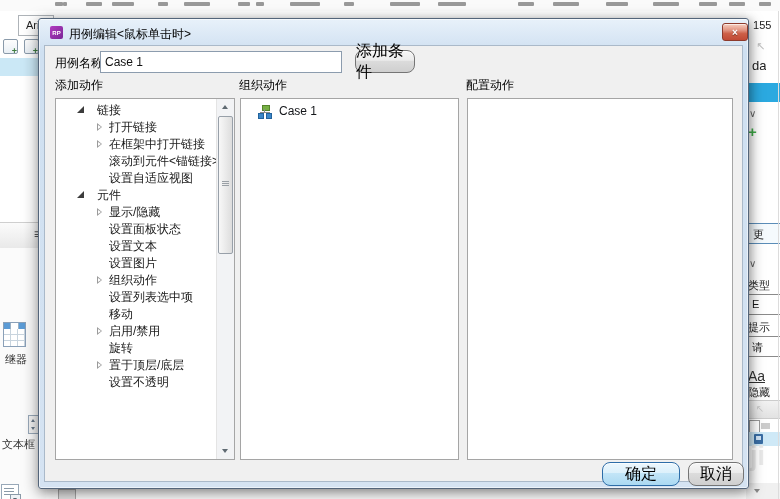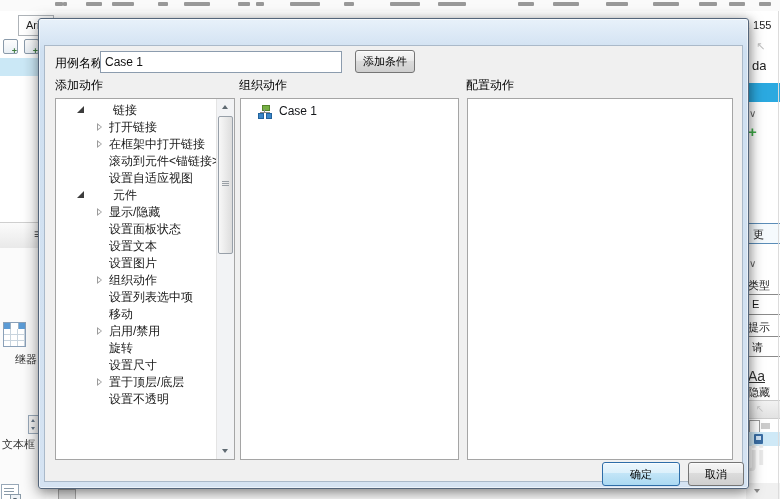--- a/index.html
+++ b/index.html
@@ -85,39 +85,39 @@
   #dlg-close{position:absolute;left:683px;top:4px;width:24px;height:16px;border:1px solid #8d3a2c;border-radius:3px;
              background:linear-gradient(#f6cfc0,#e0917e 40%,#cd5f47 60%,#c14a35);
              box-shadow:inset 0 1px 0 rgba(255,255,255,.6);
              color:#fff;font-size:10px;font-weight:bold;display:flex;align-items:center;justify-content:center;
              text-shadow:0 1px 1px rgba(0,0,0,.4);cursor:pointer;}
   #dlg-content{position:absolute;left:5px;right:5px;top:26px;height:435px;background:#f0f0f0;border:1px solid #aab9c9;}
 
   .dlg-label{position:absolute;font-size:12px;color:#000;white-space:nowrap;}
   #case-name-input{position:absolute;left:55px;top:5px;width:236px;height:18px;border:1px solid #8c9cae;background:#fff;
                    font-size:12px;padding:1px 0 1px 4px;font-family:inherit;color:#111;}
-  .win-btn{position:absolute;border:1px solid #757575;border-radius:3px;font-size:11px;color:#000;
+  .win-btn{position:absolute;border:1px solid #757575;border-radius:8px;font-size:16px;color:#000;
            background:linear-gradient(#f6f6f6,#ebebeb 45%,#dcdcdc 46%,#cfcfcf);
            display:flex;align-items:center;justify-content:center;cursor:pointer;
            box-shadow:inset 0 1px 0 rgba(255,255,255,.7);}
   #add-condition-btn{left:310px;top:4px;width:58px;height:21px;}
   #ok-btn{left:557px;top:416px;width:76px;height:22px;border-color:#2e6da8;
           background:linear-gradient(#ecf7fd,#dcf0fb 45%,#c3e5f7 46%,#abd9f2);}
   #cancel-btn{left:643px;top:416px;width:54px;height:22px;}
 
   .panel{position:absolute;top:52px;height:360px;background:#fff;border:1px solid #a5a5a5;}
   #add-action-panel{left:10px;width:178px;}
   #organize-panel{left:195px;width:217px;}
   #configure-panel{left:422px;width:264px;}
 
   
   #action-tree{position:absolute;left:0;top:0;right:17px;bottom:0;overflow:hidden;padding-top:3px;}
   .tree-row{position:relative;height:17px;font-size:12px;line-height:17px;}
   .tree-row .lbl{position:absolute;top:0;white-space:nowrap;}
-  .tree-row.lvl0 .lbl{left:41px;margin-left:16px;}
+  .tree-row.lvl0 .lbl{left:41px;}
   .tree-row.lvl1 .lbl{left:53px;}
   .glyph{position:absolute;top:3px;width:10px;height:10px;}
   .tree-row.lvl0 .glyph{left:20px;}
   .tree-row.lvl1 .glyph{left:40px;}
   .glyph.expanded::before{content:"";position:absolute;left:1px;top:1px;border-bottom:7px solid #3c3c3c;border-left:7px solid transparent;}
   .glyph.collapsed::before{content:"";position:absolute;left:1px;top:1px;border-top:4px solid transparent;border-bottom:4px solid transparent;border-left:5px solid #9b9b9b;}
   .glyph.collapsed::after{content:"";position:absolute;left:2px;top:3px;border-top:2px solid transparent;border-bottom:2px solid transparent;border-left:3px solid #fff;}
 
   
   #tree-scrollbar{position:absolute;top:0;right:0;width:17px;bottom:0;background:#f2f3f5;border-left:1px solid #e4e4e4;}
@@ -181,21 +181,21 @@
     </div>
     <div id="widgets-body" class="abs">
       <div id="repeater-icon" class="abs">
         <div class="hd">
             <i></i>
             <i></i>
             <i></i>
           </div>
           <div class="bd"></div>
       </div>
-      <div class="widget-label abs" style="left:15px;top:104px;">继器</div>
+      <div class="widget-label abs" style="left:5px;top:104px;">继器</div>
       <div id="textfield-icon" class="abs">
         <i>ab</i>
       </div>
       <div id="textfield-stepper" class="abs"></div>
       <div class="widget-label abs" style="left:2px;top:189px;text-align:center;">文本框</div>
       <div id="droplist-icon" class="abs"></div>
       <div id="droplist-box" class="abs"></div>
 
     </div>
   </div>
@@ -230,20 +230,25 @@
         <b></b>
       </div>
     <div id="watermark" class="abs">ji</div>
     <div id="insp-bottom-bar" class="abs"></div>
   </div>
   <div id="right-edge-line" class="abs"></div>
 
   <div id="canvas-fragment" class="abs"></div>
 
   <div id="dialog" class="abs">
+    <div id="dlg-titlebar">
+      <div id="dlg-icon">RP</div>
+      <div id="dlg-title">用例编辑&lt;鼠标单击时&gt;</div>
+      <div id="dlg-close">×</div>
+    </div>
 
     <div id="dlg-content">
       <div class="dlg-label" style="left:10px;top:9px;">用例名称</div>
       <input id="case-name-input" value="Case 1" style="">
       <div id="add-condition-btn" class="win-btn">添加条件</div>
 
       <div class="dlg-label" style="left:10px;top:31px;">添加动作</div>
       <div class="dlg-label" style="left:194px;top:31px;">组织动作</div>
       <div class="dlg-label" style="left:421px;top:31px;">配置动作</div>
 
@@ -301,24 +306,20 @@
               <span class="glyph none"></span>
               <span class="lbl">移动</span>
             </div>
             <div class="tree-row lvl1">
               <span class="glyph collapsed"></span>
               <span class="lbl">启用/禁用</span>
             </div>
             <div class="tree-row lvl1">
               <span class="glyph none"></span>
               <span class="lbl">旋转</span>
-            </div>
-            <div class="tree-row lvl1">
-              <span class="glyph none"></span>
-              <span class="lbl">设置尺寸</span>
             </div>
             <div class="tree-row lvl1">
               <span class="glyph collapsed"></span>
               <span class="lbl">置于顶层/底层</span>
             </div>
             <div class="tree-row lvl1">
               <span class="glyph none"></span>
               <span class="lbl">设置不透明</span>
             </div>
           </div>

